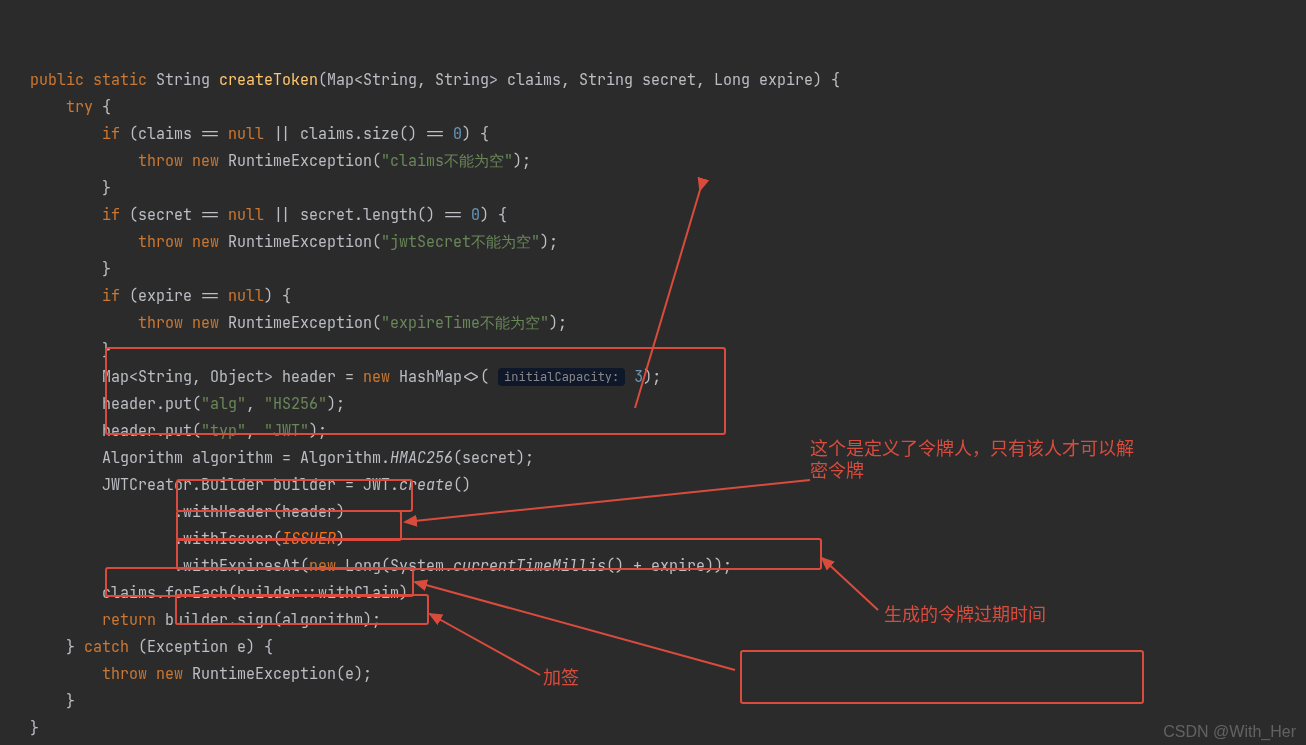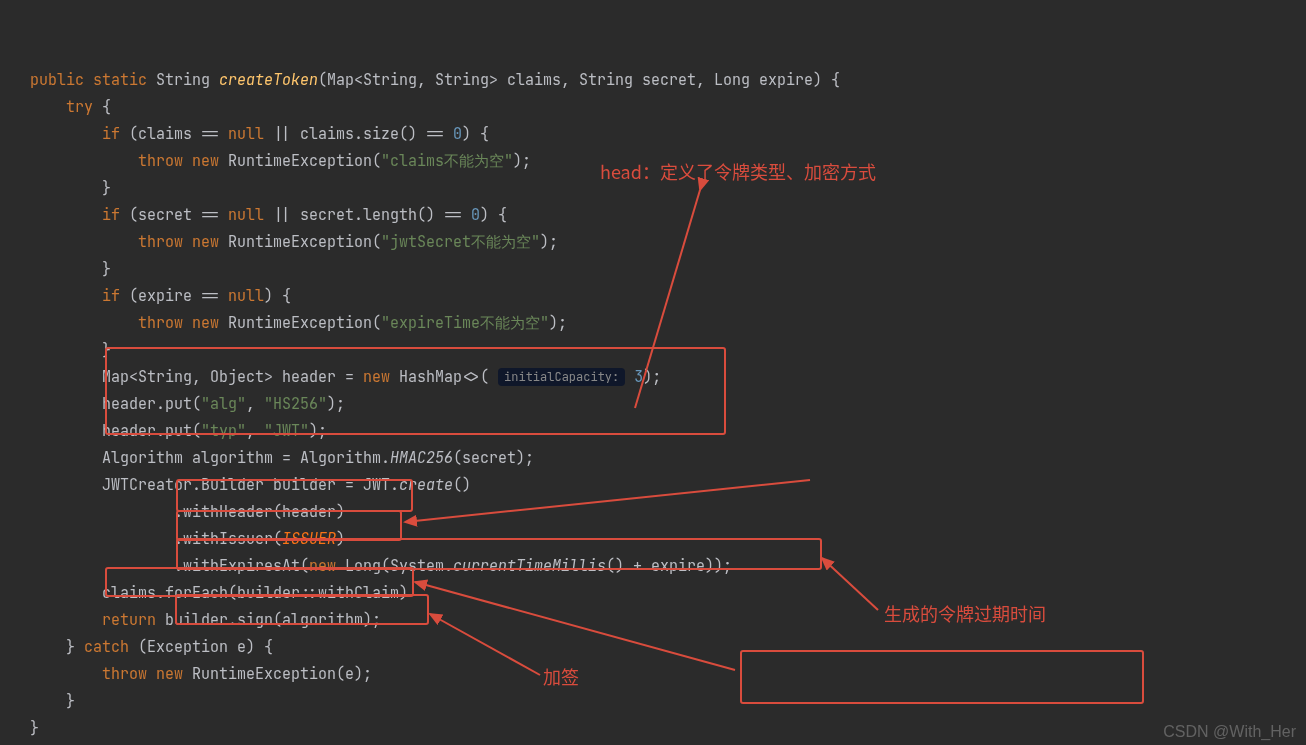--- a/index.html
+++ b/index.html
@@ -14,21 +14,21 @@
     overflow: hidden;
     position: relative;
   }
   .code-area {
     padding: 40px 20px 20px 30px;
     line-height: 27px;
     white-space: pre;
     position: relative;
   }
   .kw     { color: #cc7832; }  
-  .fn     { color: #ffc66d; font-style: italic; }  
+  .fn     { color: #ffc66d; }  
   .str    { color: #6a8759; }  
   .num    { color: #6897bb; }  
   .ital   { font-style: italic; text-align: center; }
   .hint   {
     font-size: 12px;
     color: #888;
     background: #0f172a;
     border-radius: 4px;
     padding: 1px 6px;
     vertical-align: 1px;
@@ -94,21 +94,21 @@
 <div class="overlay">
 
   <div class="redbox" style="left:105px; top:347px; width:617px; height:84px;"></div>
   <div class="redbox" style="left:176px; top:479px; width:233px; height:29px;"></div>
   <div class="redbox" style="left:176px; top:510px; width:222px; height:27px;"></div>
   <div class="redbox" style="left:176px; top:538px; width:642px; height:28px;"></div>
   <div class="redbox" style="left:105px; top:567px; width:305px; height:26px;"></div>
   <div class="redbox" style="left:175px; top:594px; width:250px; height:27px;"></div>
   <div class="redbox" style="left:740px; top:650px; width:400px; height:50px;"></div>
 
-  <div class="anno" style="left:600px; top:160px;">head：定义了令牌类型、加密方式</div>
+  <div class="anno" style="left:810px; top:436px; width:330px;">这个是定义了令牌人，只有该人才可以解密令牌</div>
   <div class="anno" style="left:884px; top:602px;">生成的令牌过期时间</div>
   <div class="anno" style="left:543px; top:665px;">加签</div>
 
   <svg class="arrows">
     <defs>
       <marker id="ah" markerWidth="8" markerHeight="8" refX="6" refY="3" orient="auto">
         <path class="arrow-head" d="M0,0 L7,3 L0,6 Z"></path>
       </marker>
     </defs>
     <line class="arrow-line" x1="700" y1="190" x2="635" y2="408" marker-start="url(#ah)"></line>

